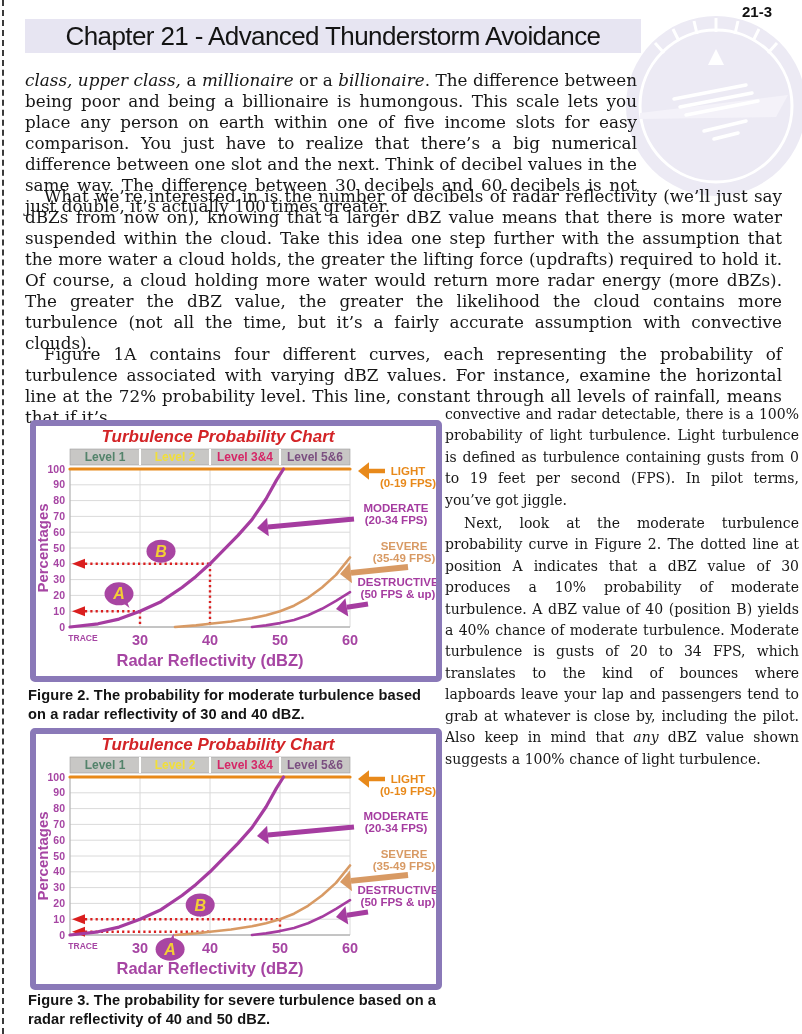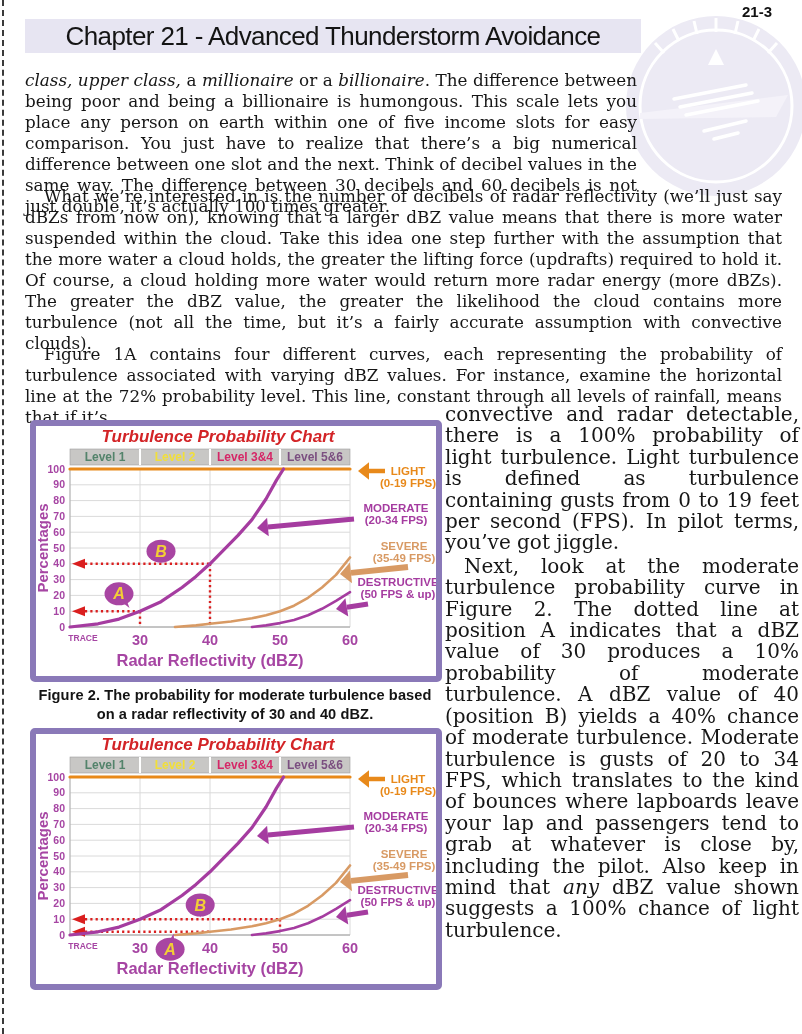--- a/index.html
+++ b/index.html
@@ -16,27 +16,27 @@
   p.body{position:absolute;margin:0;font-size:16.8px;line-height:21px;text-align:justify;}
   .p1{left:25px;top:70px;width:612px;}
   .p2{left:25px;top:186px;width:757px;}
   .p3{left:25px;top:344px;width:757px;}
   .indent{text-indent:19px;}
   .chartbox{position:absolute;width:412px;height:262px;box-sizing:border-box;
           border:6px solid #8a79b8;border-radius:5px;background:#fff;}
   .chartbox svg{display:block;width:400px;height:250px;}
   .f1{left:30px;top:420px;}
   .f2{left:30px;top:728px;}
-  .caption{position:absolute;left:28px;width:414px;text-align:center;
+  .caption{position:absolute;left:28px;width:414px;text-align:left;
           font-family:"Liberation Sans",sans-serif;font-size:14.6px;font-weight:600;
           line-height:19px;color:#141414;letter-spacing:0.1px;}
   .c1{top:686px;}
   .c2{top:991px;}
   .rightcol{position:absolute;left:445px;top:404px;width:354px;}
-  .rightcol p{margin:0 0 2px 0;font-size:20px;line-height:21.4px;text-align:justify;}
+  .rightcol p{margin:0 0 2px 0;font-size:14px;line-height:21.4px;text-align:justify;}
 </style>
 </head>
 <body>
 
 <div class="page">
 
   <div class="edge-dashes"></div>
 
   <div class="watermark">
     <svg viewBox="0 0 176 186" xmlns="http://www.w3.org/2000/svg">
@@ -229,19 +229,20 @@
         <line x1="332" y1="178" x2="310.8681323712621" y2="181.3018543169903" stroke="#a53ca0" stroke-width="5"></line>
         <polygon points="309.4,172.2 312.3,190.4 300,183" fill="#a53ca0"></polygon>
         <polygon points="139.0,216.3 129.2,214.1 137.6,199.4" fill="#a845a2"></polygon>
         <ellipse cx="134.1" cy="215.2" rx="14.5" ry="11.5" fill="#a845a2"></ellipse>
         <text x="134.1" y="220.7" font-family="&quot;Liberation Sans&quot;, sans-serif" font-size="16" font-weight="bold" font-style="italic" fill="#f3cf35" text-anchor="middle">A</text>
         <polygon points="159.2,171.0 169.2,171.0 164.2,183.6" fill="#a845a2"></polygon>
         <ellipse cx="164.2" cy="171.0" rx="14.5" ry="11.5" fill="#a845a2"></ellipse>
         <text x="164.2" y="176.5" font-family="&quot;Liberation Sans&quot;, sans-serif" font-size="16" font-weight="bold" font-style="italic" fill="#f3cf35" text-anchor="middle">B</text>
       </svg>
     </div>
+  <div class="caption c2">Figure 3. The probability for severe turbulence based on a radar reflectivity of 40 and 50 dBZ.</div>
 
   <div class="rightcol">
     <p>convective and radar detectable, there is a 100% probability of light turbulence. Light turbulence is defined as turbulence containing gusts from 0 to 19 feet per second (FPS). In pilot terms, you’ve got jiggle.</p>
     <p class="indent"><span>Next, look at the moderate turbulence probability curve in Figure 2. The dotted line at position A indicates that a dBZ value of 30 produces a 10% probability of moderate turbulence. A dBZ value of 40 (position B) yields a 40% chance of moderate turbulence. Moderate turbulence is gusts of 20 to 34 FPS, which translates to the kind of bounces where lapboards leave your lap and passengers tend to grab at whatever is close by, including the pilot. Also keep in mind that </span><i>any</i><span> dBZ value shown suggests a 100% chance of light turbulence.</span></p>
   </div>
 
 </div>
 
 </body></html>

